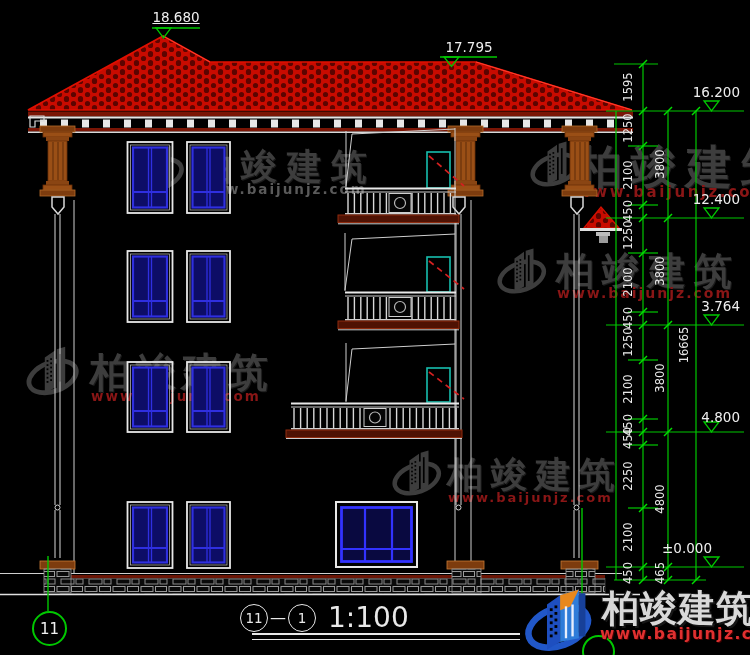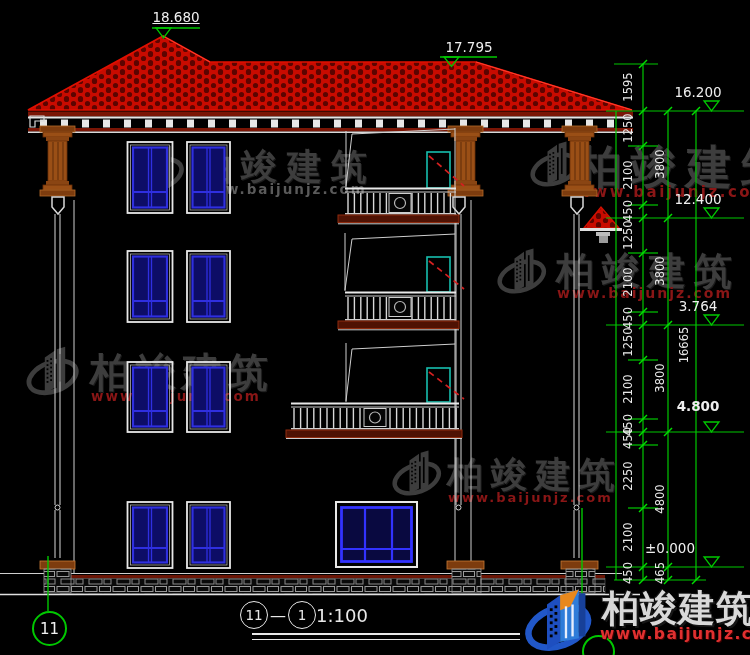--- a/index.html
+++ b/index.html
@@ -3,35 +3,35 @@
 <meta charset="utf-8">
 <style>
   html,body{margin:0;padding:0;background:#222;}
   .stage{position:relative;width:750px;height:655px;background:#000;overflow:hidden;
          font-family:"DejaVu Sans","Liberation Sans",sans-serif;}
   .stage svg{position:absolute;left:0;top:0;}
   
   .dim{position:absolute;width:60px;height:16px;display:flex;align-items:center;justify-content:center;
        color:#e8e8e8;font-size:11.5px;transform:rotate(-90deg);white-space:nowrap;z-index:6;}
   
-  .elev{position:absolute;width:84px;text-align:center;color:#efefef;font-size:13.5px;z-index:6;}
+  .elev{position:absolute;width:84px;text-align:right;color:#efefef;font-size:13.5px;z-index:6;}
   .rooflbl{position:absolute;width:64px;text-align:center;color:#efefef;font-size:13.5px;z-index:6;}
   
   .wm{position:absolute;color:#3d3d3d;z-index:2;}
   .wm .brand{position:absolute;font-weight:bold;color:#3d3d3d;white-space:nowrap;
              text-shadow:1px 1px 0 #1b1b1b;}
   .wm .url{position:absolute;font-weight:bold;white-space:nowrap;}
   .wmlogo{position:absolute;color:#3d3d3d;}
   
   .titleblock{position:absolute;left:240px;top:601px;display:flex;align-items:center;z-index:5;color:#e8e8e8;}
   .axcirc{width:26px;height:26px;border:1.6px solid #e8e8e8;border-radius:50%;display:flex;
           align-items:center;justify-content:center;font-size:13.5px;flex:0 0 auto;}
   .tb-dash{font-size:16px;margin:0 2px;}
   .tb-name{font-size:24px;font-weight:bold;letter-spacing:2px;margin-left:4px;}
-  .tb-scale{font-size:18px;}
+  .tb-scale{font-size:28px;margin-left:12px;}
   .underline1{position:absolute;left:252px;top:633px;width:268px;height:2.4px;background:#e8e8e8;z-index:5;}
   .underline2{position:absolute;left:252px;top:639px;width:268px;height:1.3px;background:#e8e8e8;z-index:5;}
   
   .bubble{position:absolute;border:2px solid #00c800;border-radius:50%;display:flex;align-items:center;
           justify-content:center;color:#f0f0f0;background:#000;z-index:4;}
   
   .footer{position:absolute;left:520px;top:580px;width:230px;height:75px;z-index:8;}
   .footer .brand{position:absolute;left:82px;top:4px;font-size:37px;font-weight:bold;color:#d9d9d9;
                  letter-spacing:1px;white-space:nowrap;text-shadow:2px 2px 0 #161616,-1px -1px 0 #161616;}
   .footer .url{position:absolute;left:80px;top:45px;font-size:15.5px;font-weight:bold;color:#e03030;
@@ -496,21 +496,21 @@
       <polygon points="444,57 459,57 451.5,66.5"></polygon>
     </g>
   </svg>
 
   <div class="rooflbl" style="left:144px;top:9px;text-decoration:underline;">18.680</div>
   <div class="rooflbl" style="left:437px;top:39px;">17.795</div>
 
   <div class="elev" style="left:656px;top:84px;">16.200</div>
   <div class="elev" style="left:656px;top:191px;">12.400</div>
   <div class="elev" style="left:656px;top:298px;">3.764</div>
-  <div class="elev" style="left:656px;top:398px;font-weight:bold;">4.800</div>
+  <div class="elev" style="left:656px;top:409px;">4.800</div>
   <div class="elev" style="left:628px;top:540px;">±0.000</div>
 
   <div class="dim" style="left:598px;top:79px;">1595</div>
   <div class="dim" style="left:598px;top:120px;">1250</div>
   <div class="dim" style="left:598px;top:167px;">2100</div>
   <div class="dim" style="left:598px;top:203px;">450</div>
   <div class="dim" style="left:598px;top:227px;">1250</div>
   <div class="dim" style="left:598px;top:274px;">2100</div>
   <div class="dim" style="left:598px;top:310px;">450</div>
   <div class="dim" style="left:598px;top:334px;">1250</div>

